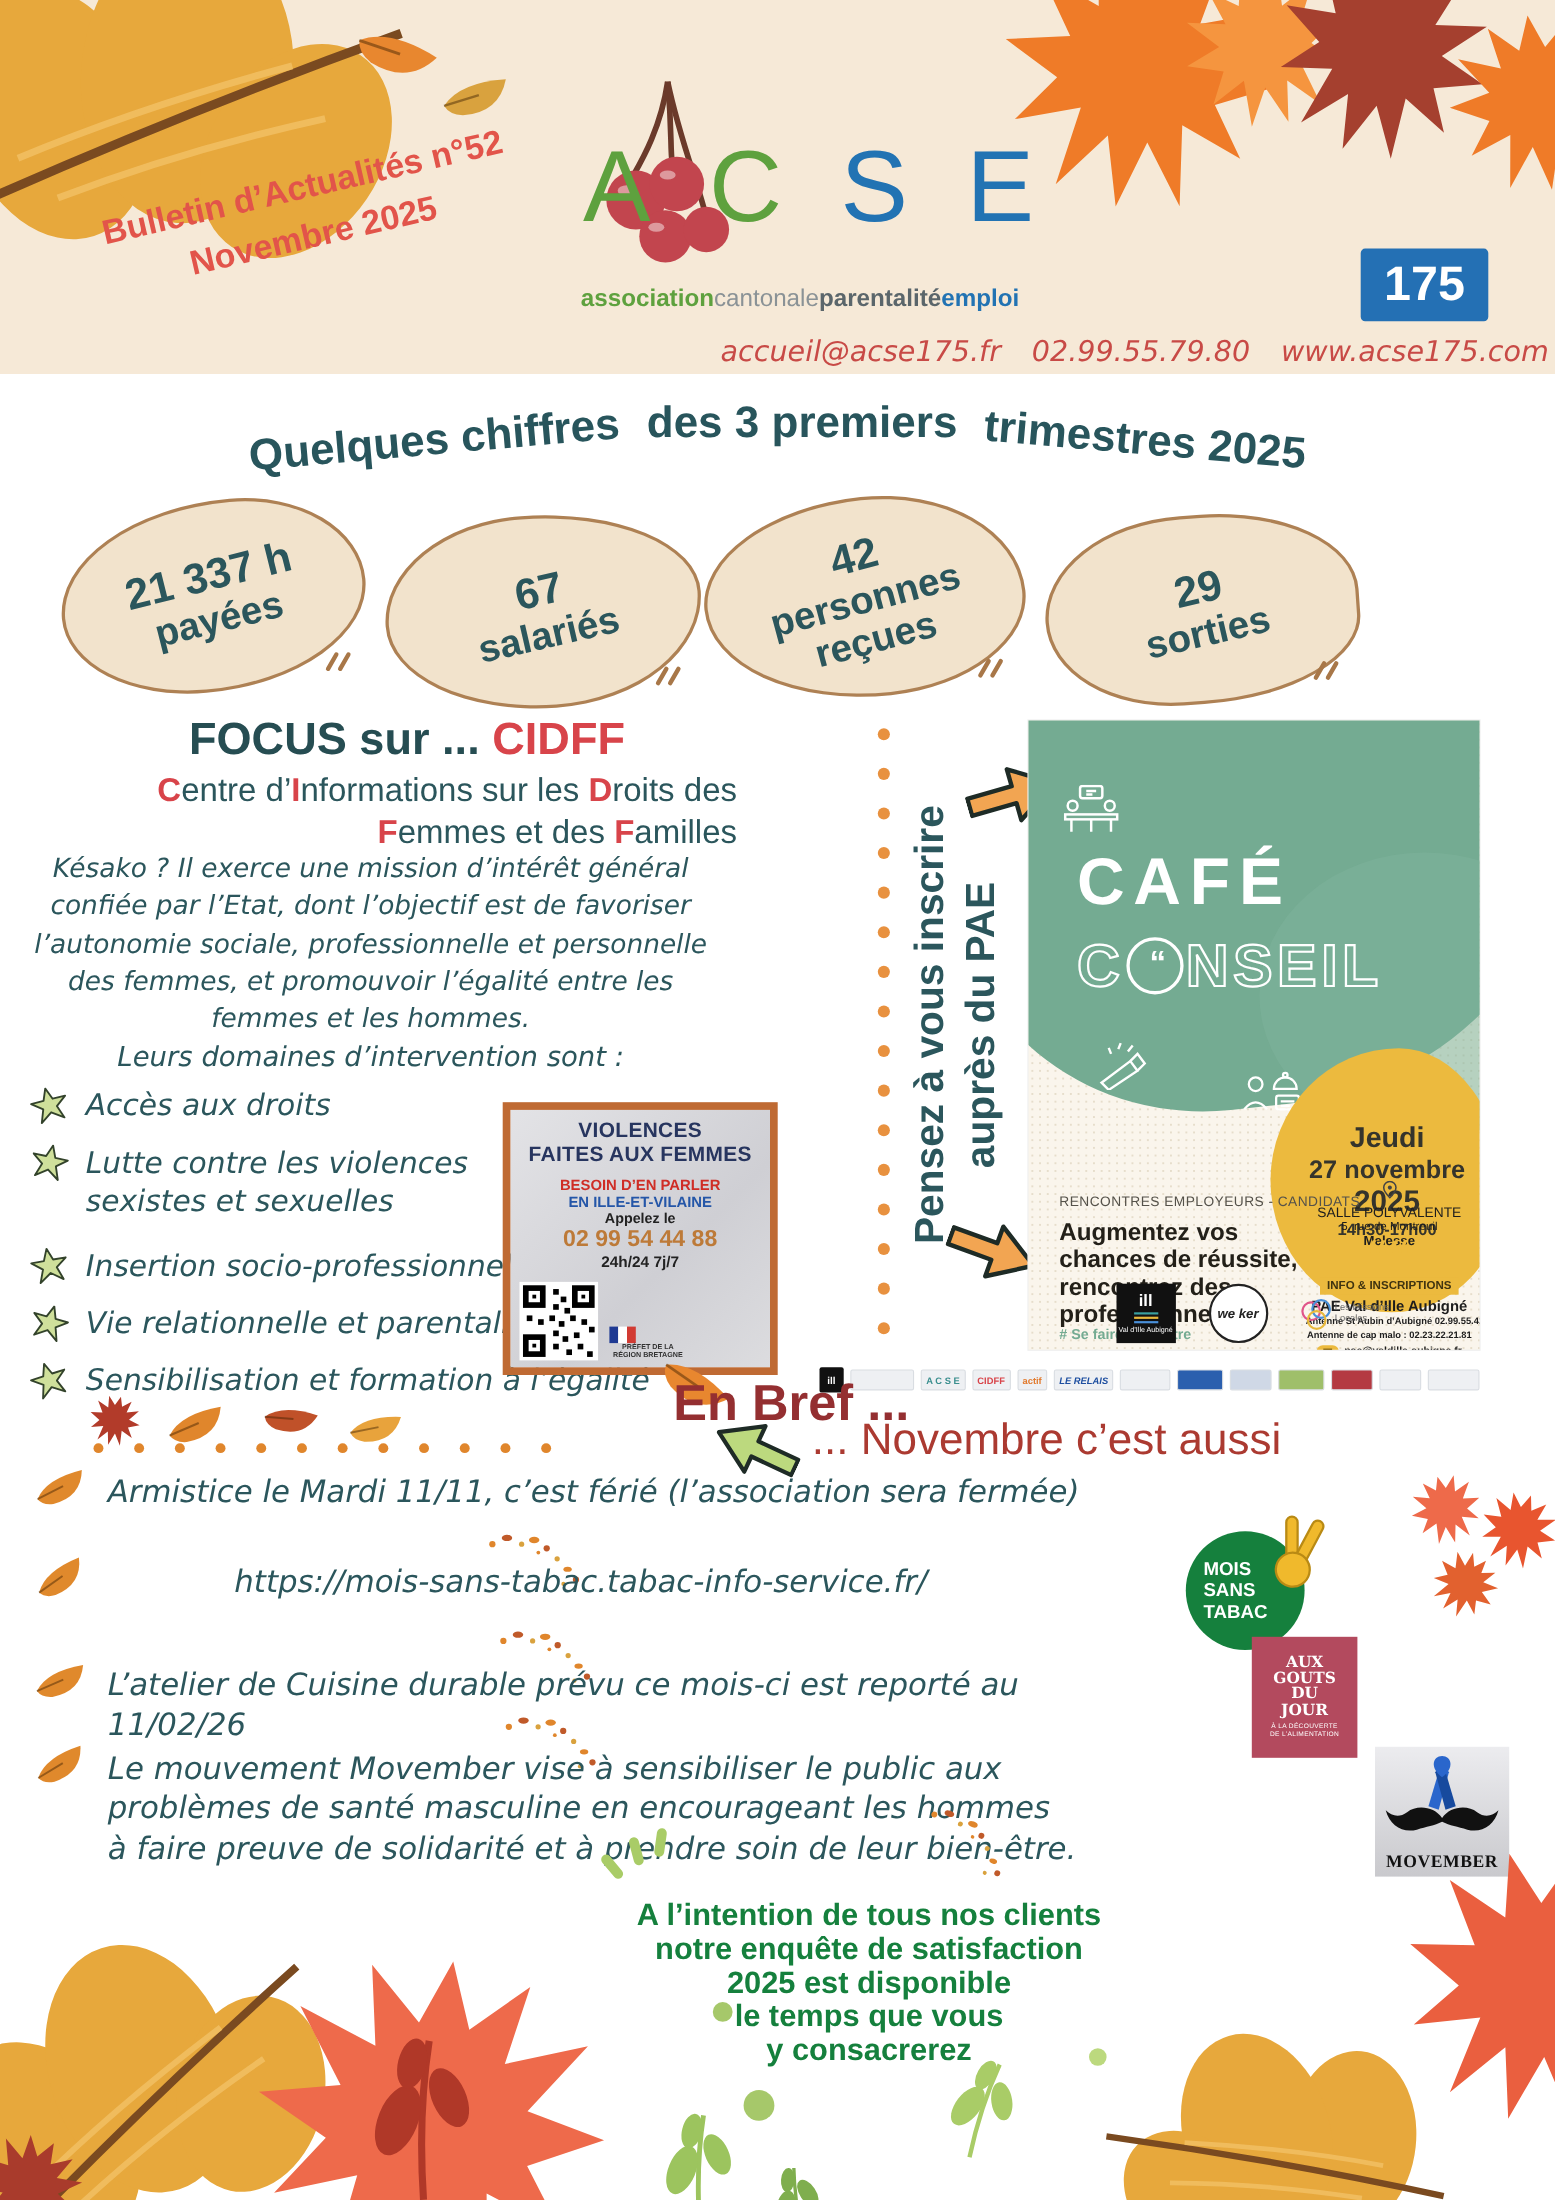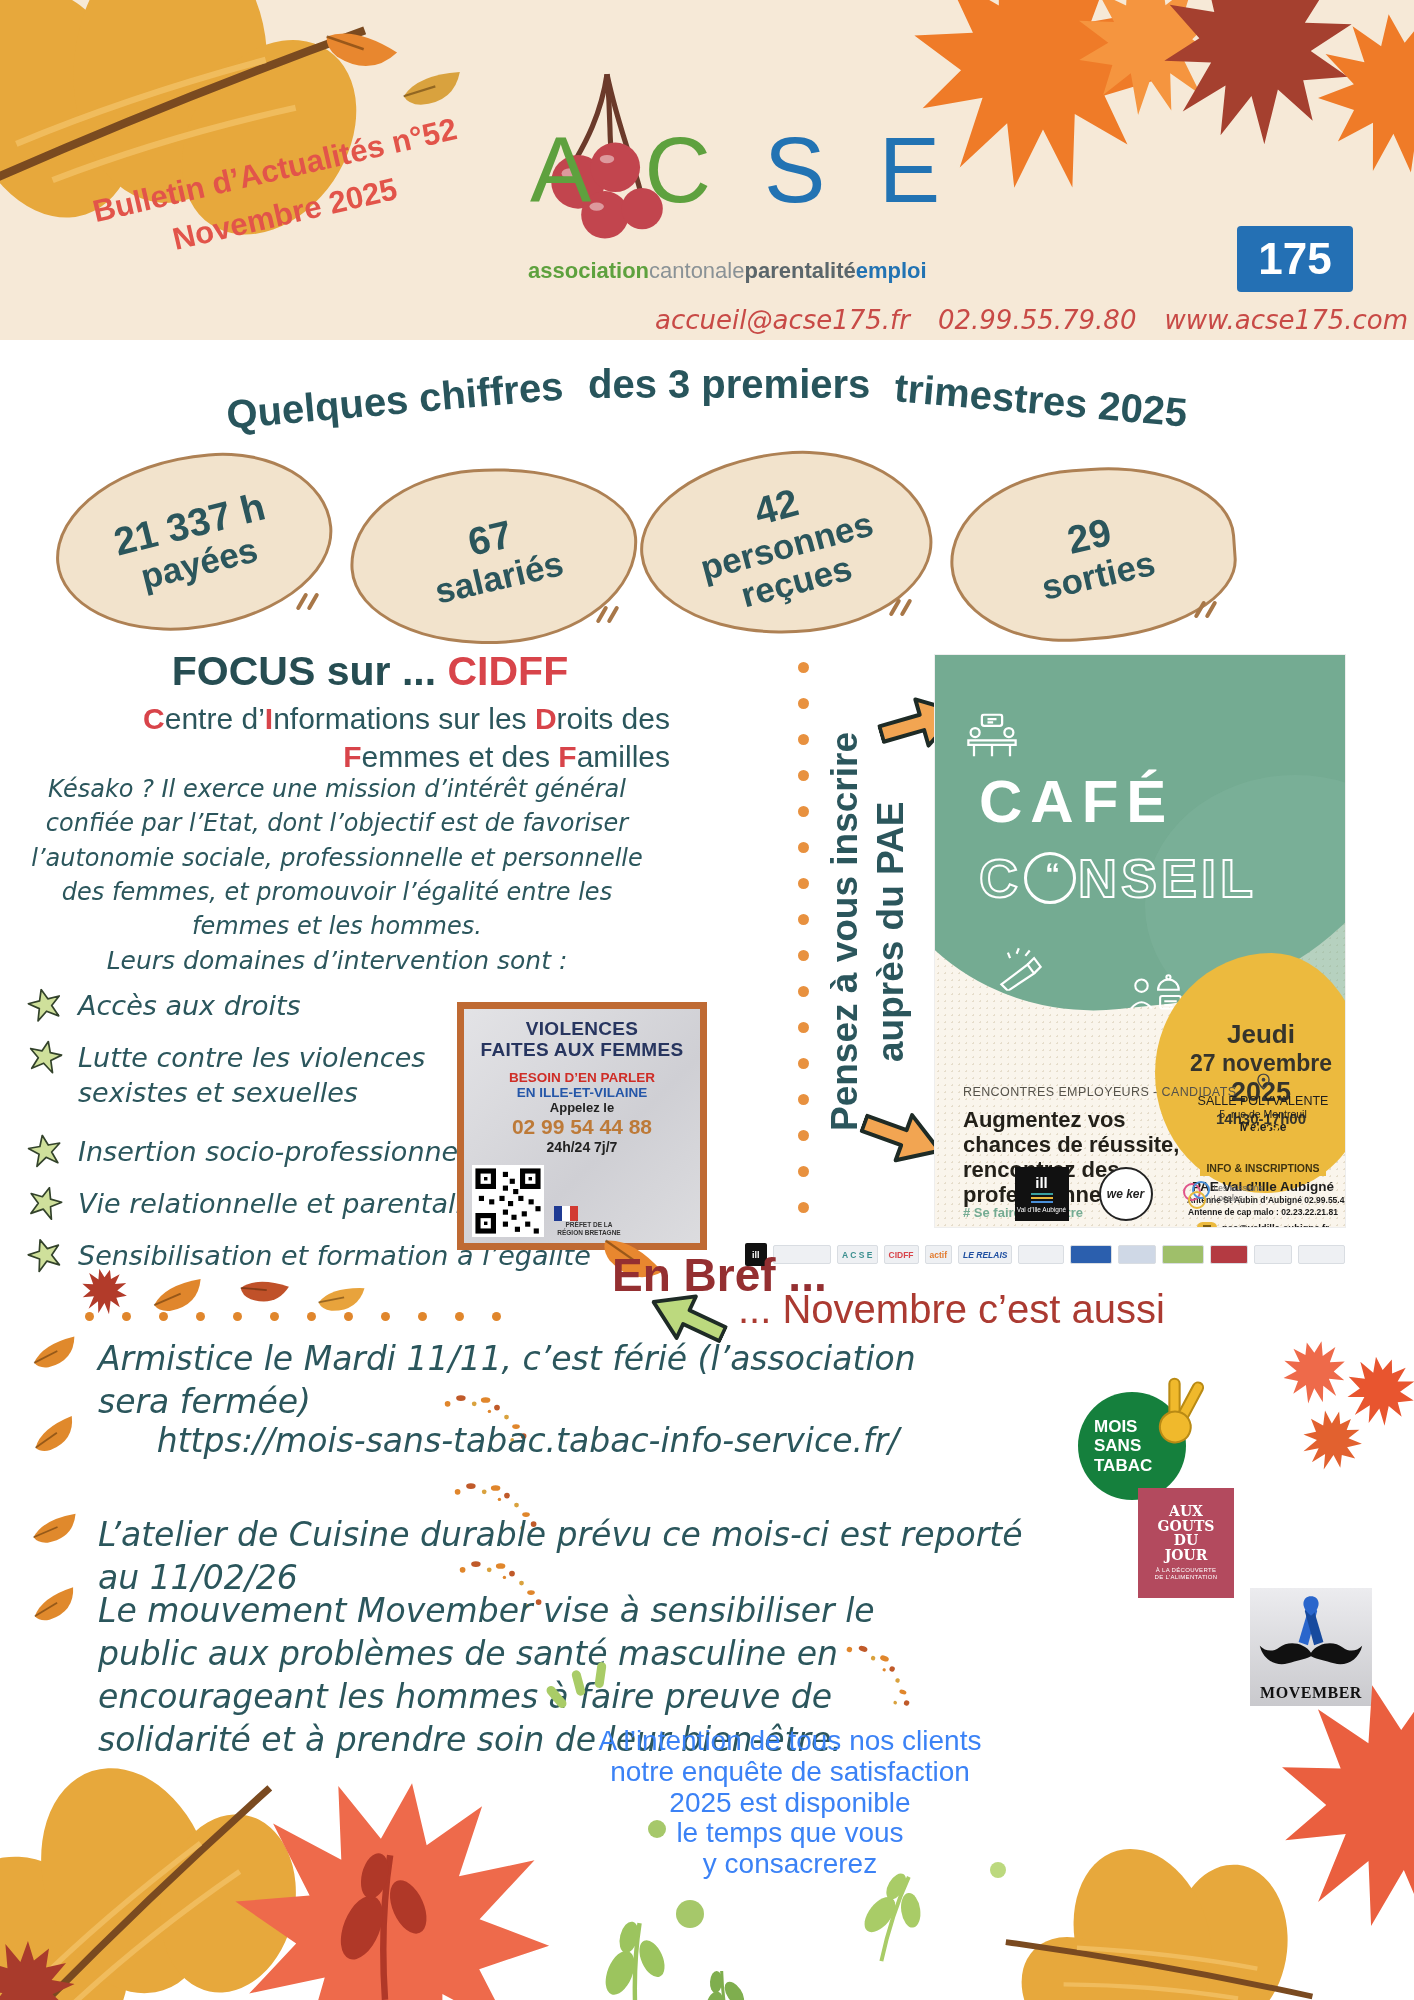--- a/index.html
+++ b/index.html
@@ -118,37 +118,37 @@
   
   .pstrip{position:absolute;left:745px;top:1243px;width:600px;display:flex;align-items:center;gap:6px}
   .pchip{height:17px;background:#eef0f3;border:1px solid #d9dde2;border-radius:2px;font-size:8.5px;
          display:flex;align-items:center;justify-content:center;padding:0 4px;font-weight:700;white-space:nowrap}
   .pblack{width:23px;height:23px;background:#111;color:#fff;font-size:9px;font-weight:700;display:flex;
           align-items:center;justify-content:center;border-radius:2px}
   
   .enbref{position:absolute;left:612px;top:1248px;color:#942f31;font-weight:700;font-size:46px}
   .novaussi{position:absolute;left:738px;top:1288px;color:#ab3a31;font-weight:500;font-size:40px;width:440px;line-height:1.05}
   .brief{position:absolute;display:flex;gap:16px;align-items:flex-start}
-  .brief .txt{font-size:33px;line-height:1.3}
+  .brief .txt{font-size:28px;line-height:1.3}
   .brief .lnk{display:block;text-align:center}
   
   .tabac{position:absolute;left:1078px;top:1392px;width:108px;height:108px;border-radius:50%;background:#15803d;
          box-shadow:0 0 0 4px #fff;display:flex;flex-direction:column;justify-content:center;padding-left:16px;
          box-sizing:border-box;color:#fff;font-weight:800;font-size:17px;line-height:1.15}
   .gouts{position:absolute;left:1138px;top:1488px;width:96px;height:110px;background:#b34a5e;color:#fff;
          display:flex;flex-direction:column;align-items:center;justify-content:center;text-align:center}
   .gouts .gl{font-weight:800;font-size:14px;line-height:1.05;font-family:"DejaVu Serif",serif}
   .gouts .gs{font-size:6px;margin-top:4px;line-height:1.3;letter-spacing:.3px}
   .movember{position:absolute;left:1250px;top:1588px;width:122px;height:118px;
             background:linear-gradient(180deg,#ececef,#c9c9cd);display:flex;flex-direction:column;
             align-items:center;justify-content:flex-end;padding-bottom:4px;box-sizing:border-box}
   .movember .mv{font-family:"Liberation Serif",serif;font-weight:700;font-size:16px;color:#111;letter-spacing:.5px}
   
-  .survey{position:absolute;left:470px;top:1726px;width:640px;text-align:center;color:#3b82f6;
-          font-size:28px;line-height:1.1;font-weight:400}
+  .survey{position:absolute;left:470px;top:1726px;width:640px;text-align:center;color:#15803d;
+          font-size:28px;line-height:1.1;font-weight:700}
   .doodle3{position:absolute;left:552px;top:1662px;width:60px;height:56px}
   .doodle3 i{position:absolute;width:9px;height:26px;background:#a9cc67;border-radius:5px;display:block}
 </style>
 </head>
 <body>
 
 <svg width="0" height="0" style="position:absolute">
   <defs>
     <symbol id="sym-maple" viewBox="0 0 100 100">
       <polygon fill="currentColor" points="50,2 57,20 72,6 68,28 90,20 76,40 98,45 78,55 90,72 68,64 72,92 57,72 50,96 43,72 28,92 32,64 10,72 22,55 2,45 24,40 10,20 32,28 28,6 43,20"></polygon>

